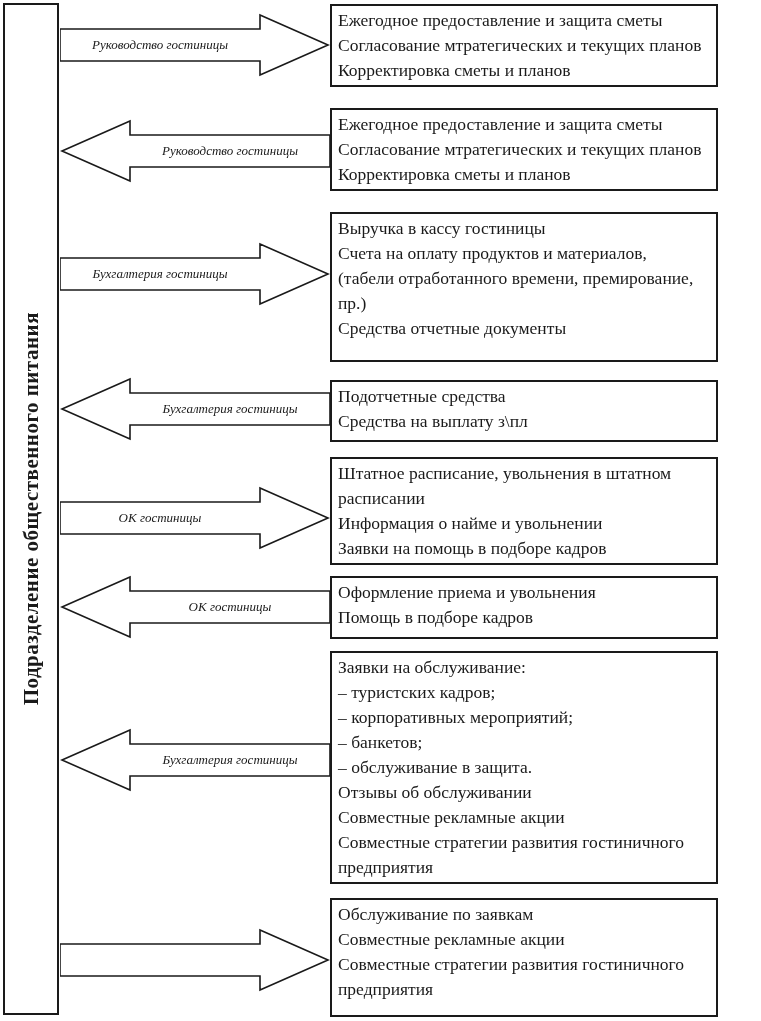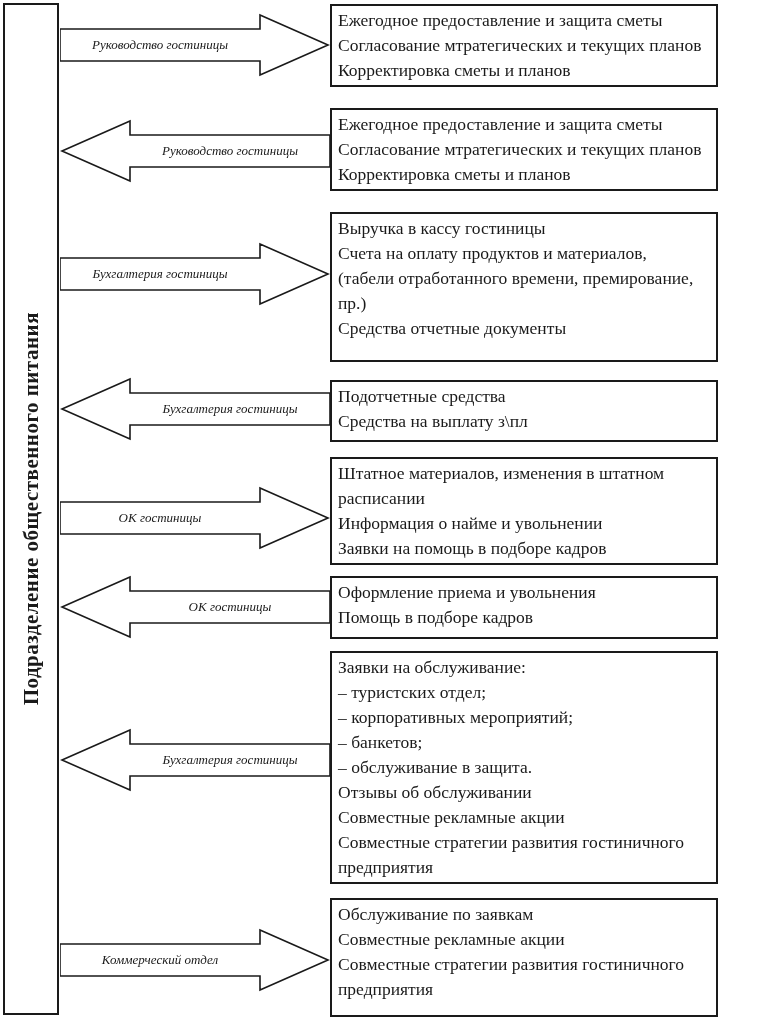--- a/index.html
+++ b/index.html
@@ -91,52 +91,51 @@
   <div class="info-box" style="top:380px;min-height:62px">
       <div>Подотчетные средства</div>
       <div>Средства на выплату з\пл</div>
     </div>
 
   <svg class="arrow" style="top:486px" viewBox="0 0 270 64">
     <polygon points="0,16 200,16 200,2 268,32 200,62 200,48 0,48"></polygon>
   </svg>
   <div class="arrow-label" style="left:62px;top:506px">ОК гостиницы</div>
   <div class="info-box" style="top:457px;min-height:108px">
-      <div>Штатное материалов, изменения в штатном расписании</div>
+      <div>Штатное расписание, увольнения в штатном расписании</div>
       <div>Информация о найме и увольнении</div>
       <div>Заявки на помощь в подборе кадров</div>
     </div>
 
   <svg class="arrow" style="top:575px" viewBox="0 0 270 64">
     <polygon points="2,32 70,2 70,16 270,16 270,48 70,48 70,62"></polygon>
   </svg>
   <div class="arrow-label" style="left:132px;top:595px">ОК  гостиницы</div>
   <div class="info-box" style="top:576px;min-height:63px">
       <div>Оформление приема и увольнения</div>
       <div>Помощь в подборе кадров</div>
     </div>
 
   <svg class="arrow" style="top:728px" viewBox="0 0 270 64">
     <polygon points="2,32 70,2 70,16 270,16 270,48 70,48 70,62"></polygon>
   </svg>
   <div class="arrow-label" style="left:132px;top:748px">Бухгалтерия  гостиницы</div>
   <div class="info-box" style="top:651px;min-height:233px">
       <div>Заявки на обслуживание:</div>
-      <div>– туристских отдел;</div>
+      <div>– туристских кадров;</div>
       <div>– корпоративных мероприятий;</div>
       <div>– банкетов;</div>
       <div>– обслуживание в защита.</div>
       <div>Отзывы об обслуживании</div>
       <div>Совместные рекламные акции</div>
       <div>Совместные стратегии развития гостиничного предприятия</div>
     </div>
 
   <svg class="arrow" style="top:928px" viewBox="0 0 270 64">
     <polygon points="0,16 200,16 200,2 268,32 200,62 200,48 0,48"></polygon>
   </svg>
-  <div class="arrow-label" style="left:62px;top:948px">Коммерческий отдел</div>
   <div class="info-box" style="top:898px;min-height:119px">
       <div>Обслуживание по заявкам</div>
       <div>Совместные рекламные акции</div>
       <div>Совместные стратегии развития гостиничного предприятия</div>
     </div>
 
 </div>
 
 </body></html>

